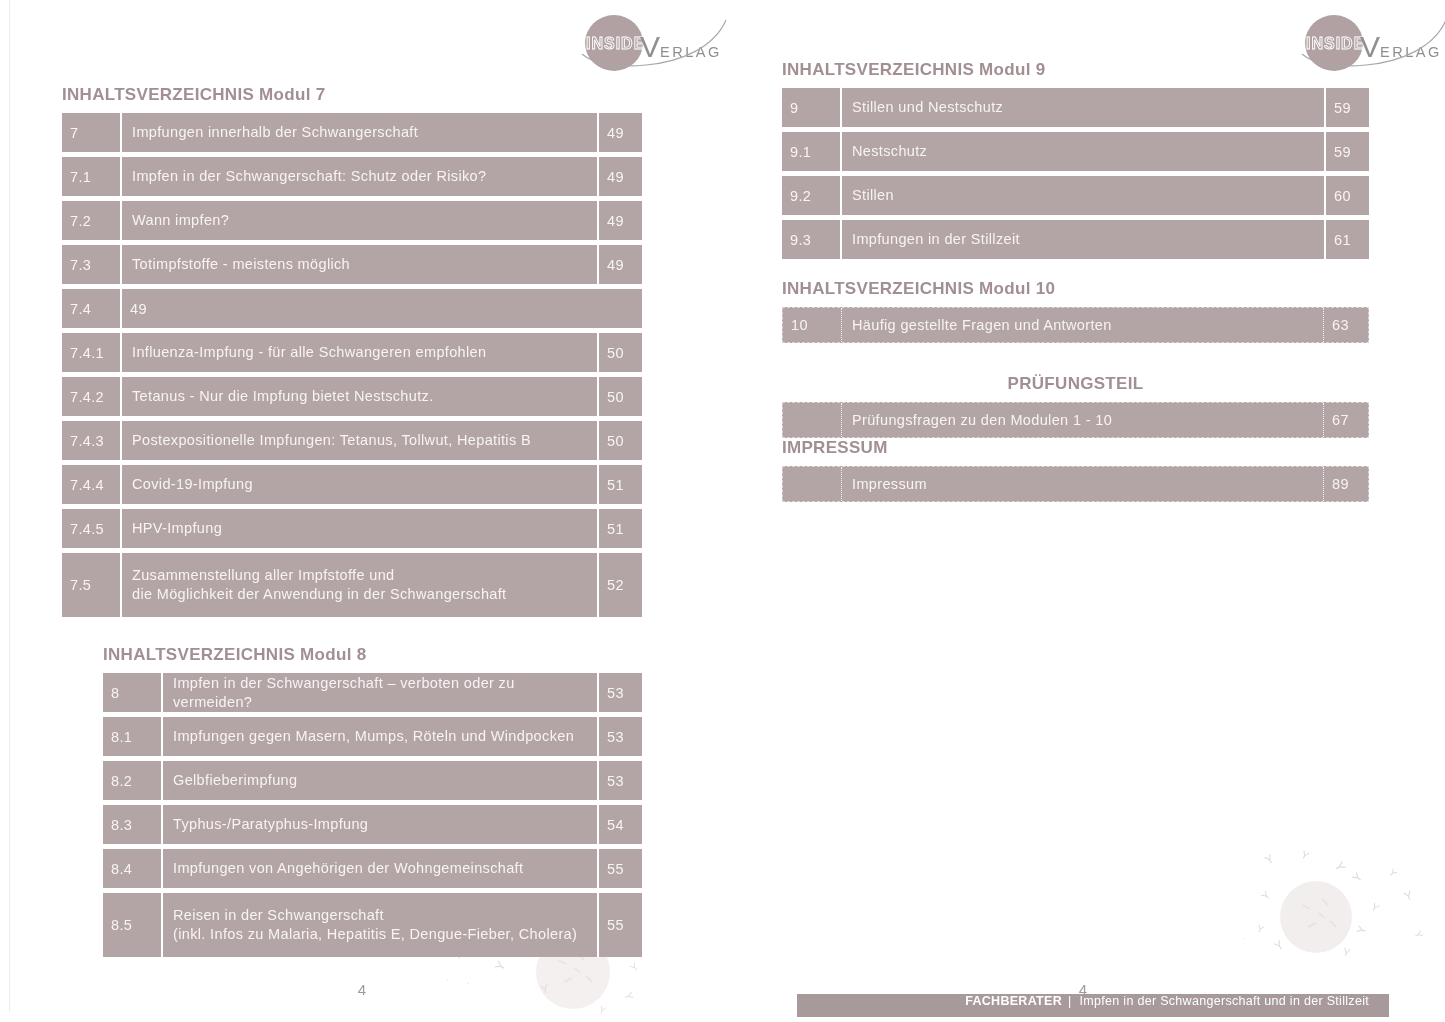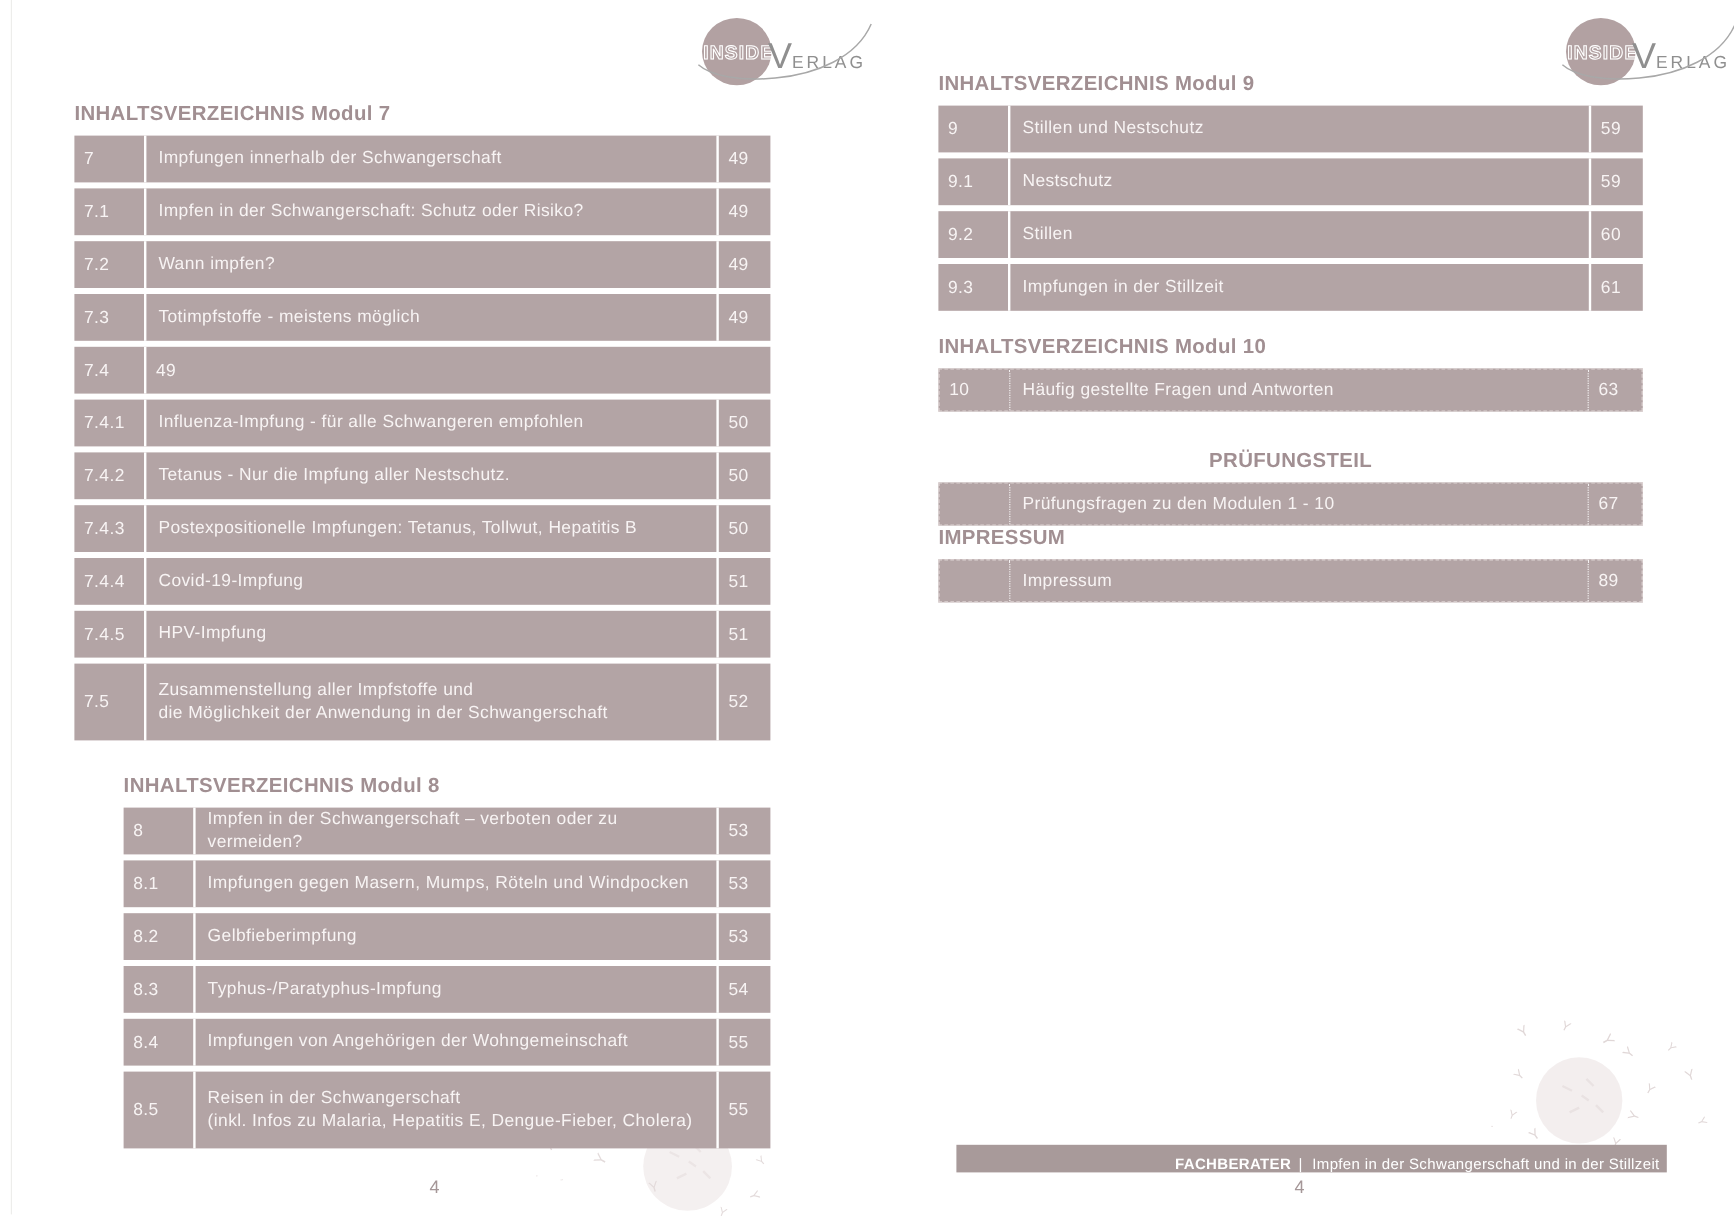--- a/index.html
+++ b/index.html
@@ -40,24 +40,24 @@
     flex:1;display:flex;align-items:center;padding:2px 8px 2px 10px;
     border-left:2px solid #ffffff;white-space:pre-line;line-height:19px;box-sizing:border-box;
   }
   .col-page{flex:0 0 45px;display:flex;align-items:center;padding-left:8px;border-left:2px solid #ffffff;box-sizing:border-box;}
 
   .toc-table.dashed .row{height:36px;border:1px dashed #ded4d4;}
   .toc-table.dashed .col-title,
   .toc-table.dashed .col-page{border-left:1px dotted rgba(255,255,255,.85);}
 
   .footer-bar{
-    position:absolute;left:797px;top:954px;width:592px;height:23px;
+    position:absolute;left:797px;top:994px;width:592px;height:23px;
     background:#a89a9a;color:#ffffff;font-size:12.5px;letter-spacing:.3px;
-    display:flex;justify-content:flex-end;align-items:flex-end;
-    padding-right:6px;box-sizing:border-box;z-index:3;
+    display:flex;justify-content:flex-end;align-items:flex-start;
+    padding-right:20px;box-sizing:border-box;z-index:3;
   }
   .footer-bar .brand{font-weight:600;margin-right:6px;}
   .footer-bar .sep{margin-right:8px;}
 
   .pagenum{
     position:absolute;top:981px;width:60px;text-align:center;
     color:#a59798;font-size:15px;z-index:2;
   }
   .pagenum-left{left:332px;}
   .pagenum-right{left:1053px;}
@@ -107,21 +107,21 @@
               <div class="col-num">7.4</div>
               <div class="col-page">49</div>
             </div>
             <div class="row">
               <div class="col-num">7.4.1</div>
               <div class="col-title">Influenza-Impfung - für alle Schwangeren empfohlen</div>
               <div class="col-page">50</div>
             </div>
             <div class="row">
               <div class="col-num">7.4.2</div>
-              <div class="col-title">Tetanus - Nur die Impfung aller Nestschutz.</div>
+              <div class="col-title">Tetanus - Nur die Impfung bietet Nestschutz.</div>
               <div class="col-page">50</div>
             </div>
             <div class="row">
               <div class="col-num">7.4.3</div>
               <div class="col-title">Postexpositionelle Impfungen: Tetanus, Tollwut, Hepatitis B</div>
               <div class="col-page">50</div>
             </div>
             <div class="row">
               <div class="col-num">7.4.4</div>
               <div class="col-title">Covid-19-Impfung</div>

